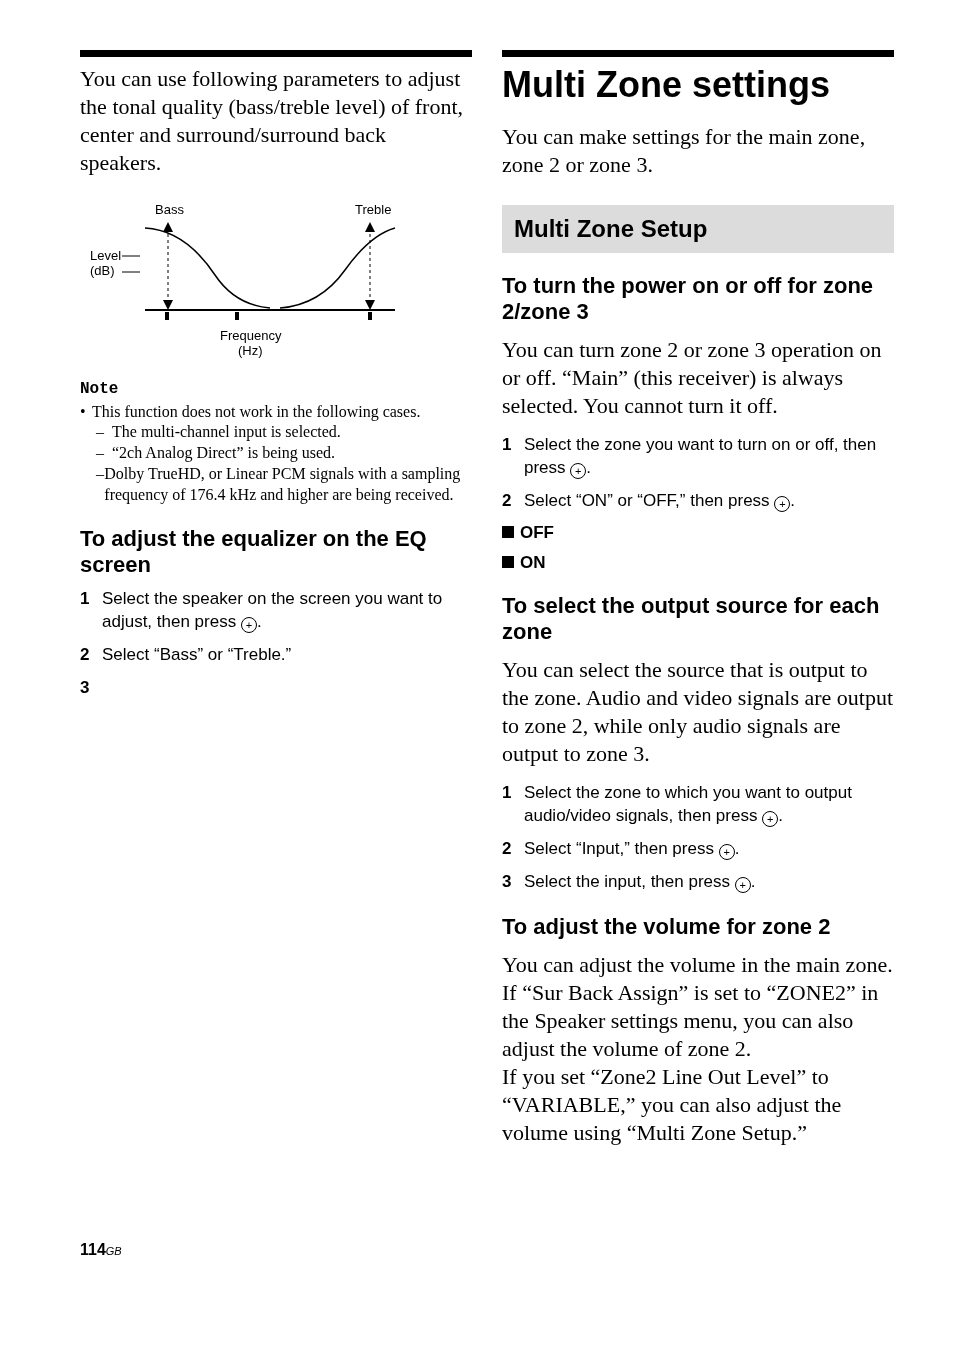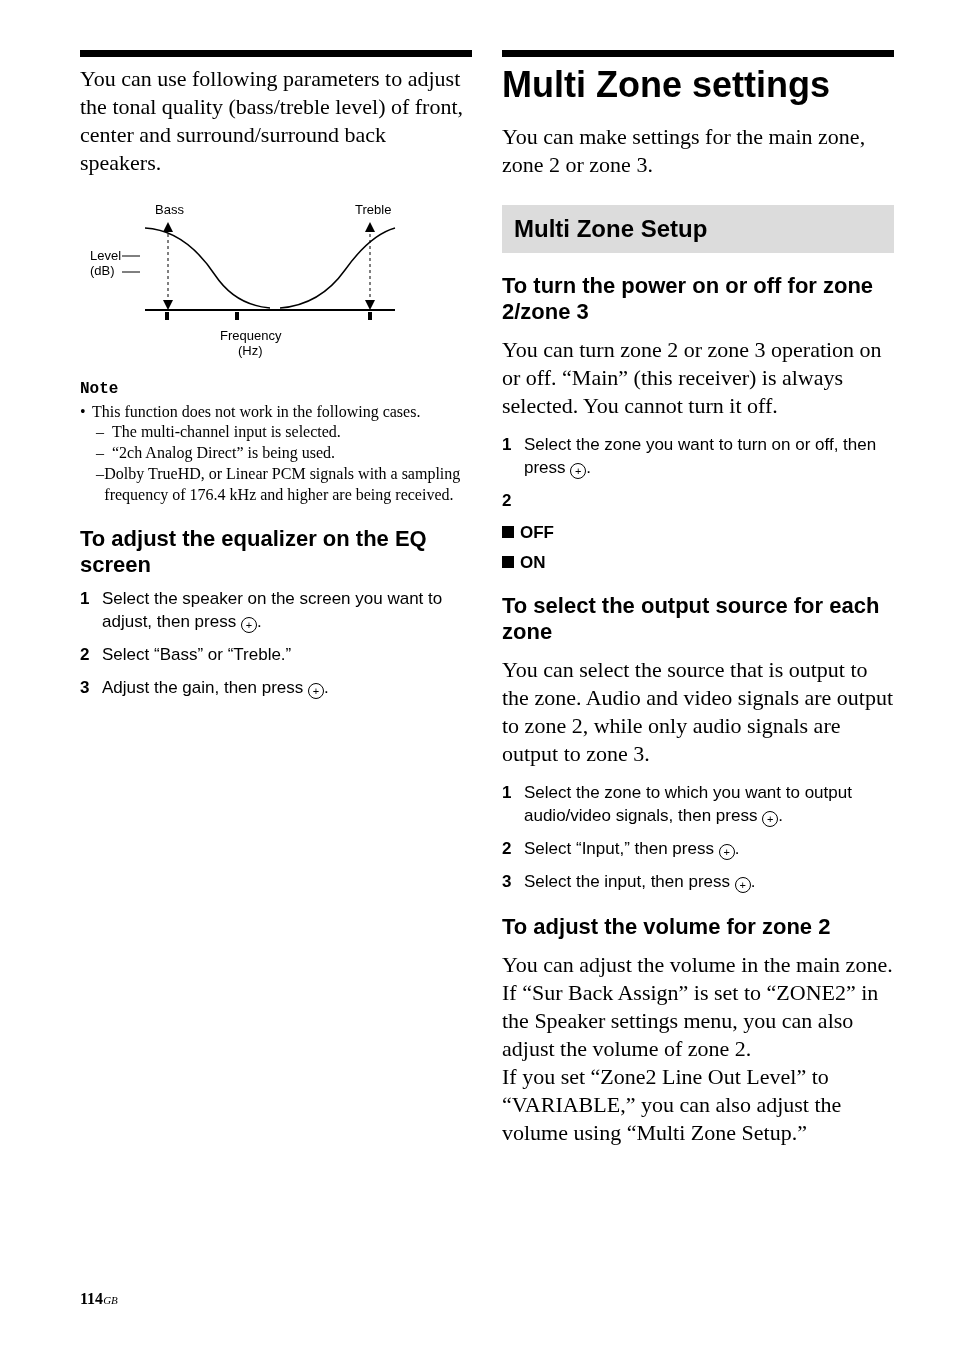--- a/index.html
+++ b/index.html
@@ -18,21 +18,21 @@
   .note-sub .bm { width: 16px; }
   .h2 { font-family: Arial, Helvetica, sans-serif; font-weight: bold; font-size: 22px; line-height: 1.2; margin-top: 20px; margin-bottom: 10px; }
   .step { display: flex; font-family: Arial, Helvetica, sans-serif; font-size: 17px; line-height: 1.35; margin-bottom: 10px; }
   .step .num { font-weight: bold; width: 22px; flex-shrink: 0; }
   .enter-icon { display: inline-block; width: 16px; height: 16px; border: 1.5px solid #000; border-radius: 50%; font-size: 11px; line-height: 14px; text-align: center; vertical-align: -2px; font-family: Arial, sans-serif; }
   .greybox { background: #dcdcdc; padding: 10px 12px; font-family: Arial, Helvetica, sans-serif; font-weight: bold; font-size: 24px; margin-top: 26px; margin-bottom: 20px; }
   .blk { display: flex; font-family: Arial, Helvetica, sans-serif; font-weight: bold; font-size: 17px; margin-top: 10px; margin-bottom: 8px; }
   .blk .sq { width: 12px; height: 12px; background: #000; margin-right: 6px; margin-top: 3px; flex-shrink: 0; }
   .diagram { margin: 22px 0 10px 10px; }
   .diagram text { font-family: Arial, Helvetica, sans-serif; font-size: 13px; }
-  .footer { position: absolute; left: 80px; top: 1290px; font-family: Liberation Serif, serif; font-size: 14px; }
+  .footer { position: absolute; left: 80px; top: 1241px; font-family: Liberation Sans, sans-serif; font-size: 14px; }
   .footer .pg { font-weight: bold; font-size: 16px; }
   .footer .gb { font-style: italic; font-size: 11px; }
 </style>
 </head>
 <body>
 
 <div class="page">
 
   <div class="col left">
     <div class="blackbar"></div>
@@ -94,39 +94,39 @@
     <div class="step">
       <span class="num">1</span>
       <span><span>Select the speaker on the screen you want to adjust, then press </span><span class="enter-icon">+</span><span>.</span></span>
     </div>
     <div class="step">
       <span class="num">2</span>
       <span>Select “Bass” or “Treble.”</span>
     </div>
     <div class="step">
       <span class="num">3</span>
-      <span><span>Adjust the gain, then press </span><span class="enter-icon">+</span><span>.</span></span>
     </div>
   </div>
 
   <div class="col right">
     <div class="blackbar"></div>
     <div class="h1">Multi Zone settings</div>
     <div class="body">You can make settings for the main zone, zone 2 or zone 3.</div>
 
     <div class="greybox">Multi Zone Setup</div>
 
     <div class="h2">To turn the power on or off for zone 2/zone 3</div>
     <div class="body">You can turn zone 2 or zone 3 operation on or off. “Main” (this receiver) is always selected. You cannot turn it off.</div>
     <div class="step">
       <span class="num">1</span>
       <span><span>Select the zone you want to turn on or off, then press </span><span class="enter-icon">+</span><span>.</span></span>
     </div>
     <div class="step">
       <span class="num">2</span>
+      <span><span>Select “ON” or “OFF,” then press </span><span class="enter-icon">+</span><span>.</span></span>
     </div>
 
     <div class="blk">
         <span class="sq"></span>
         <span>OFF</span>
       </div>
     <div class="blk">
         <span class="sq"></span>
         <span>ON</span>
       </div>

